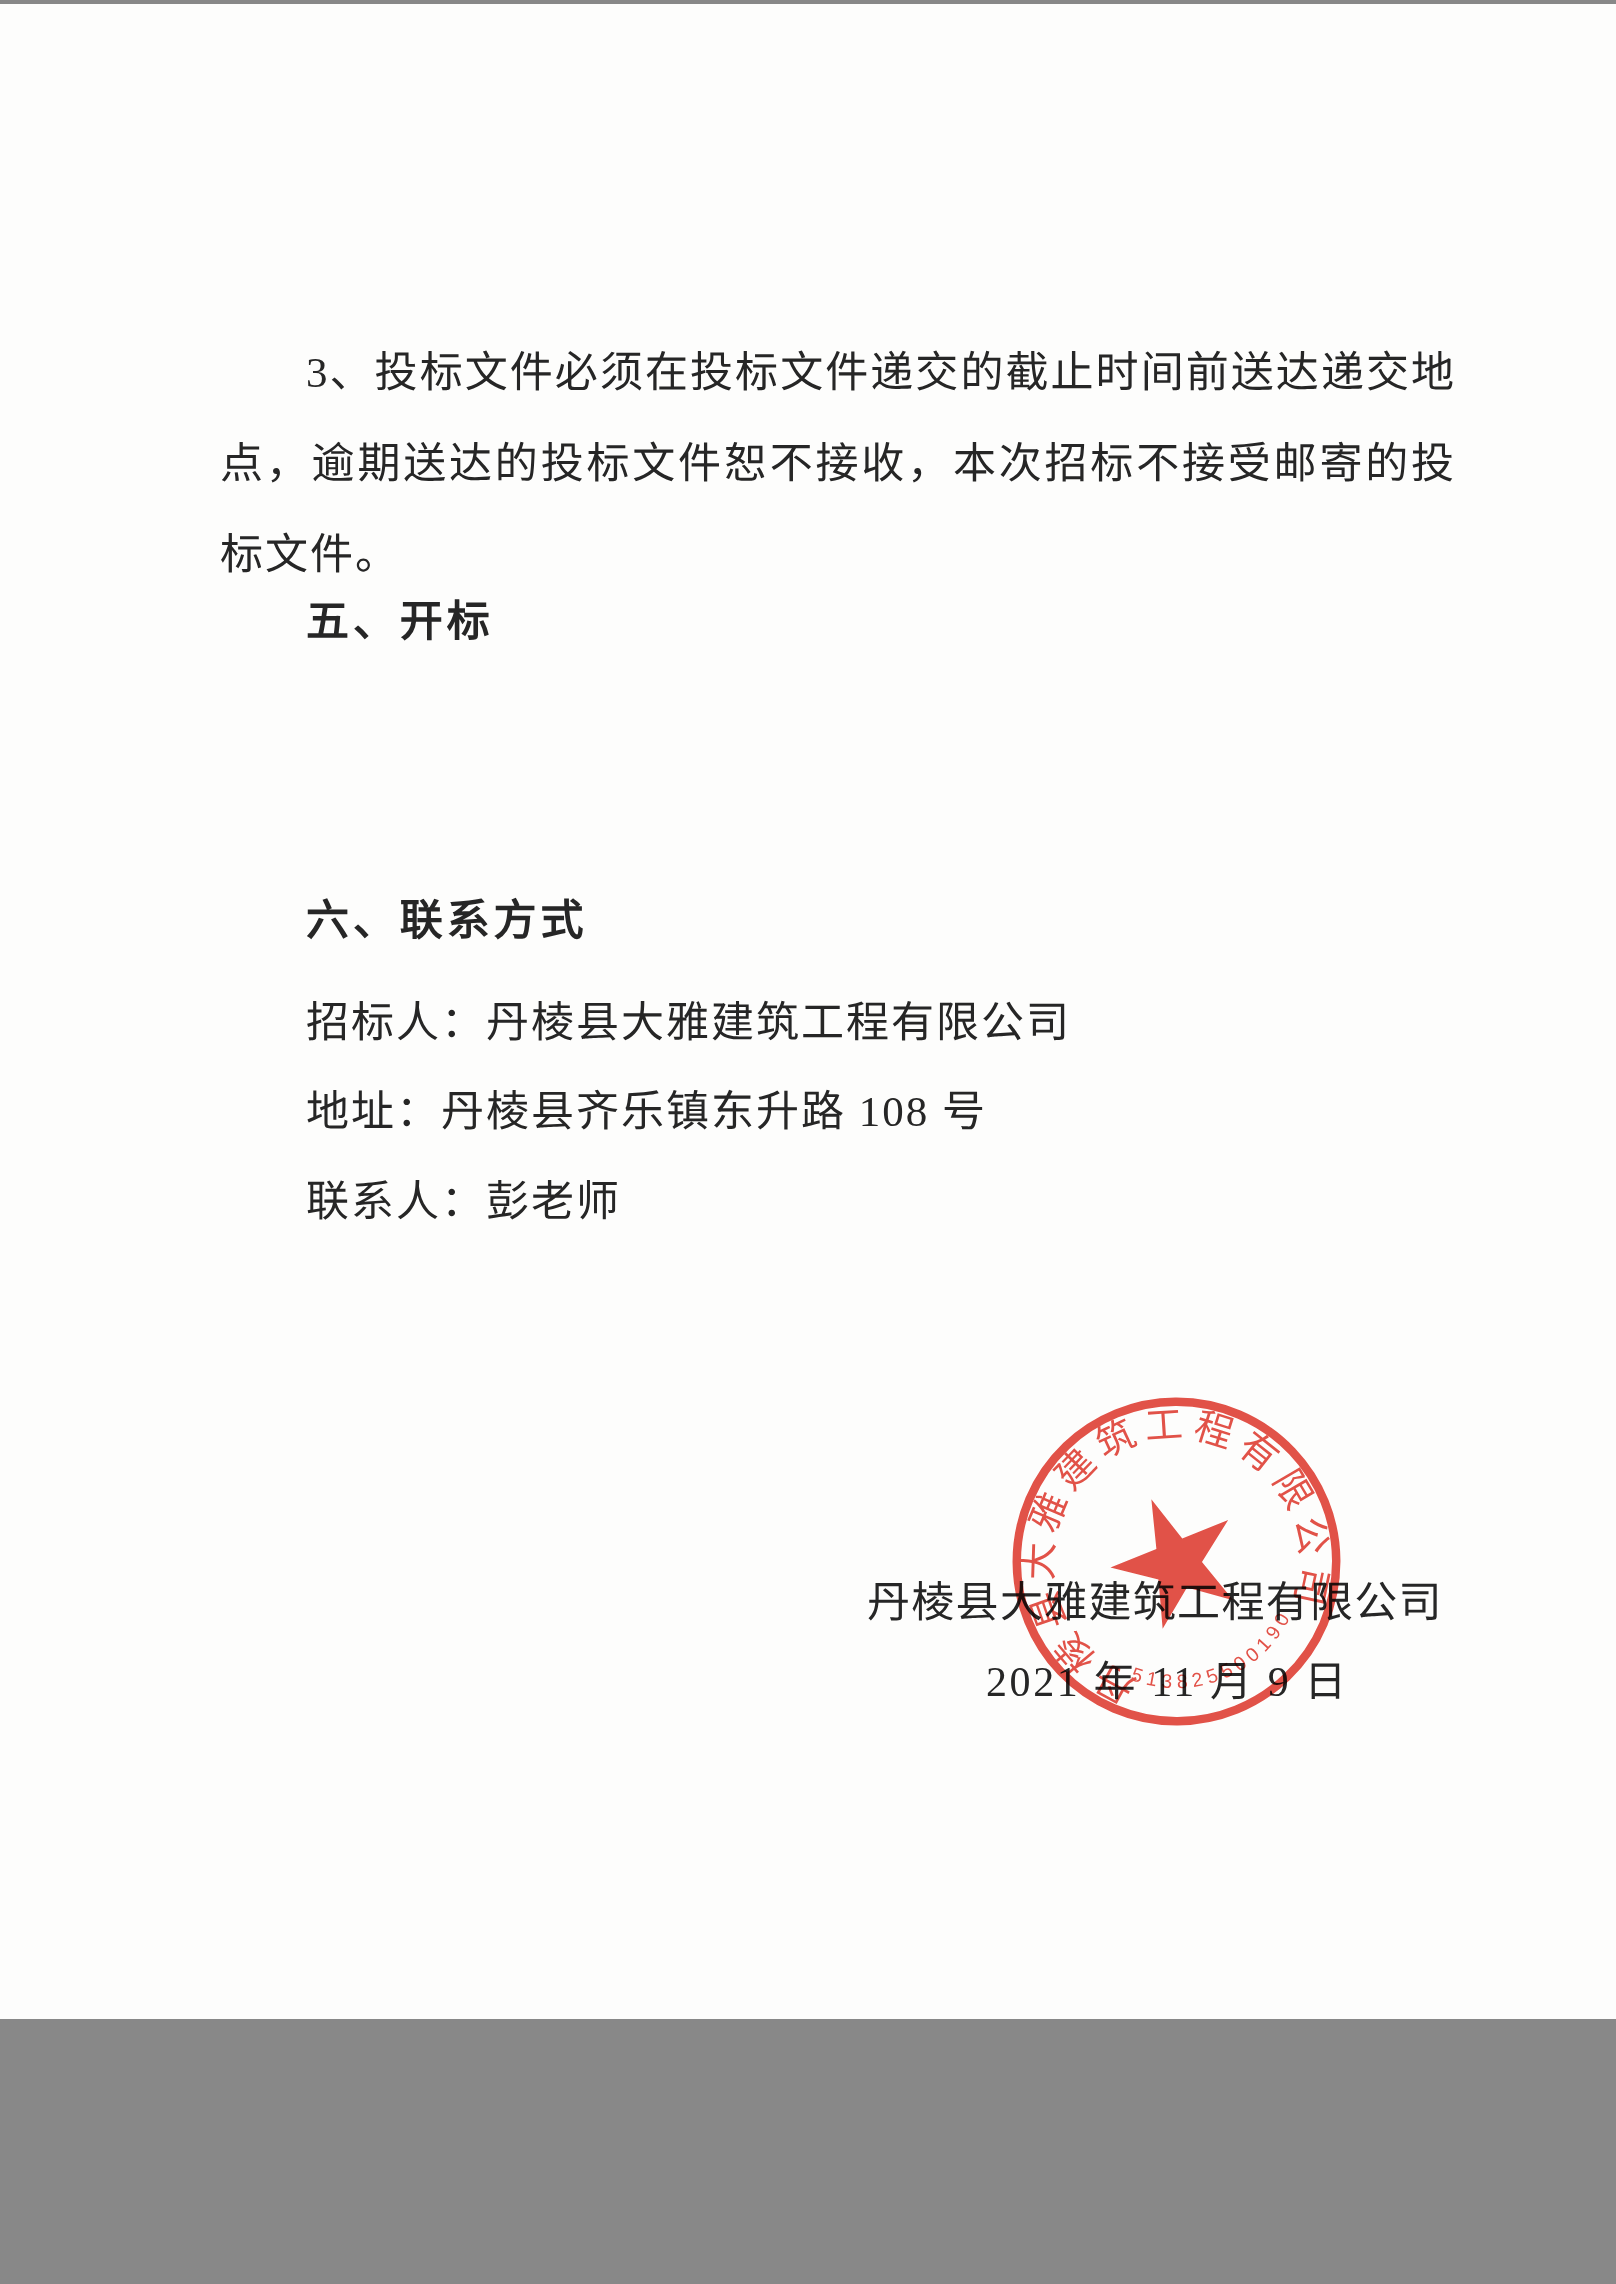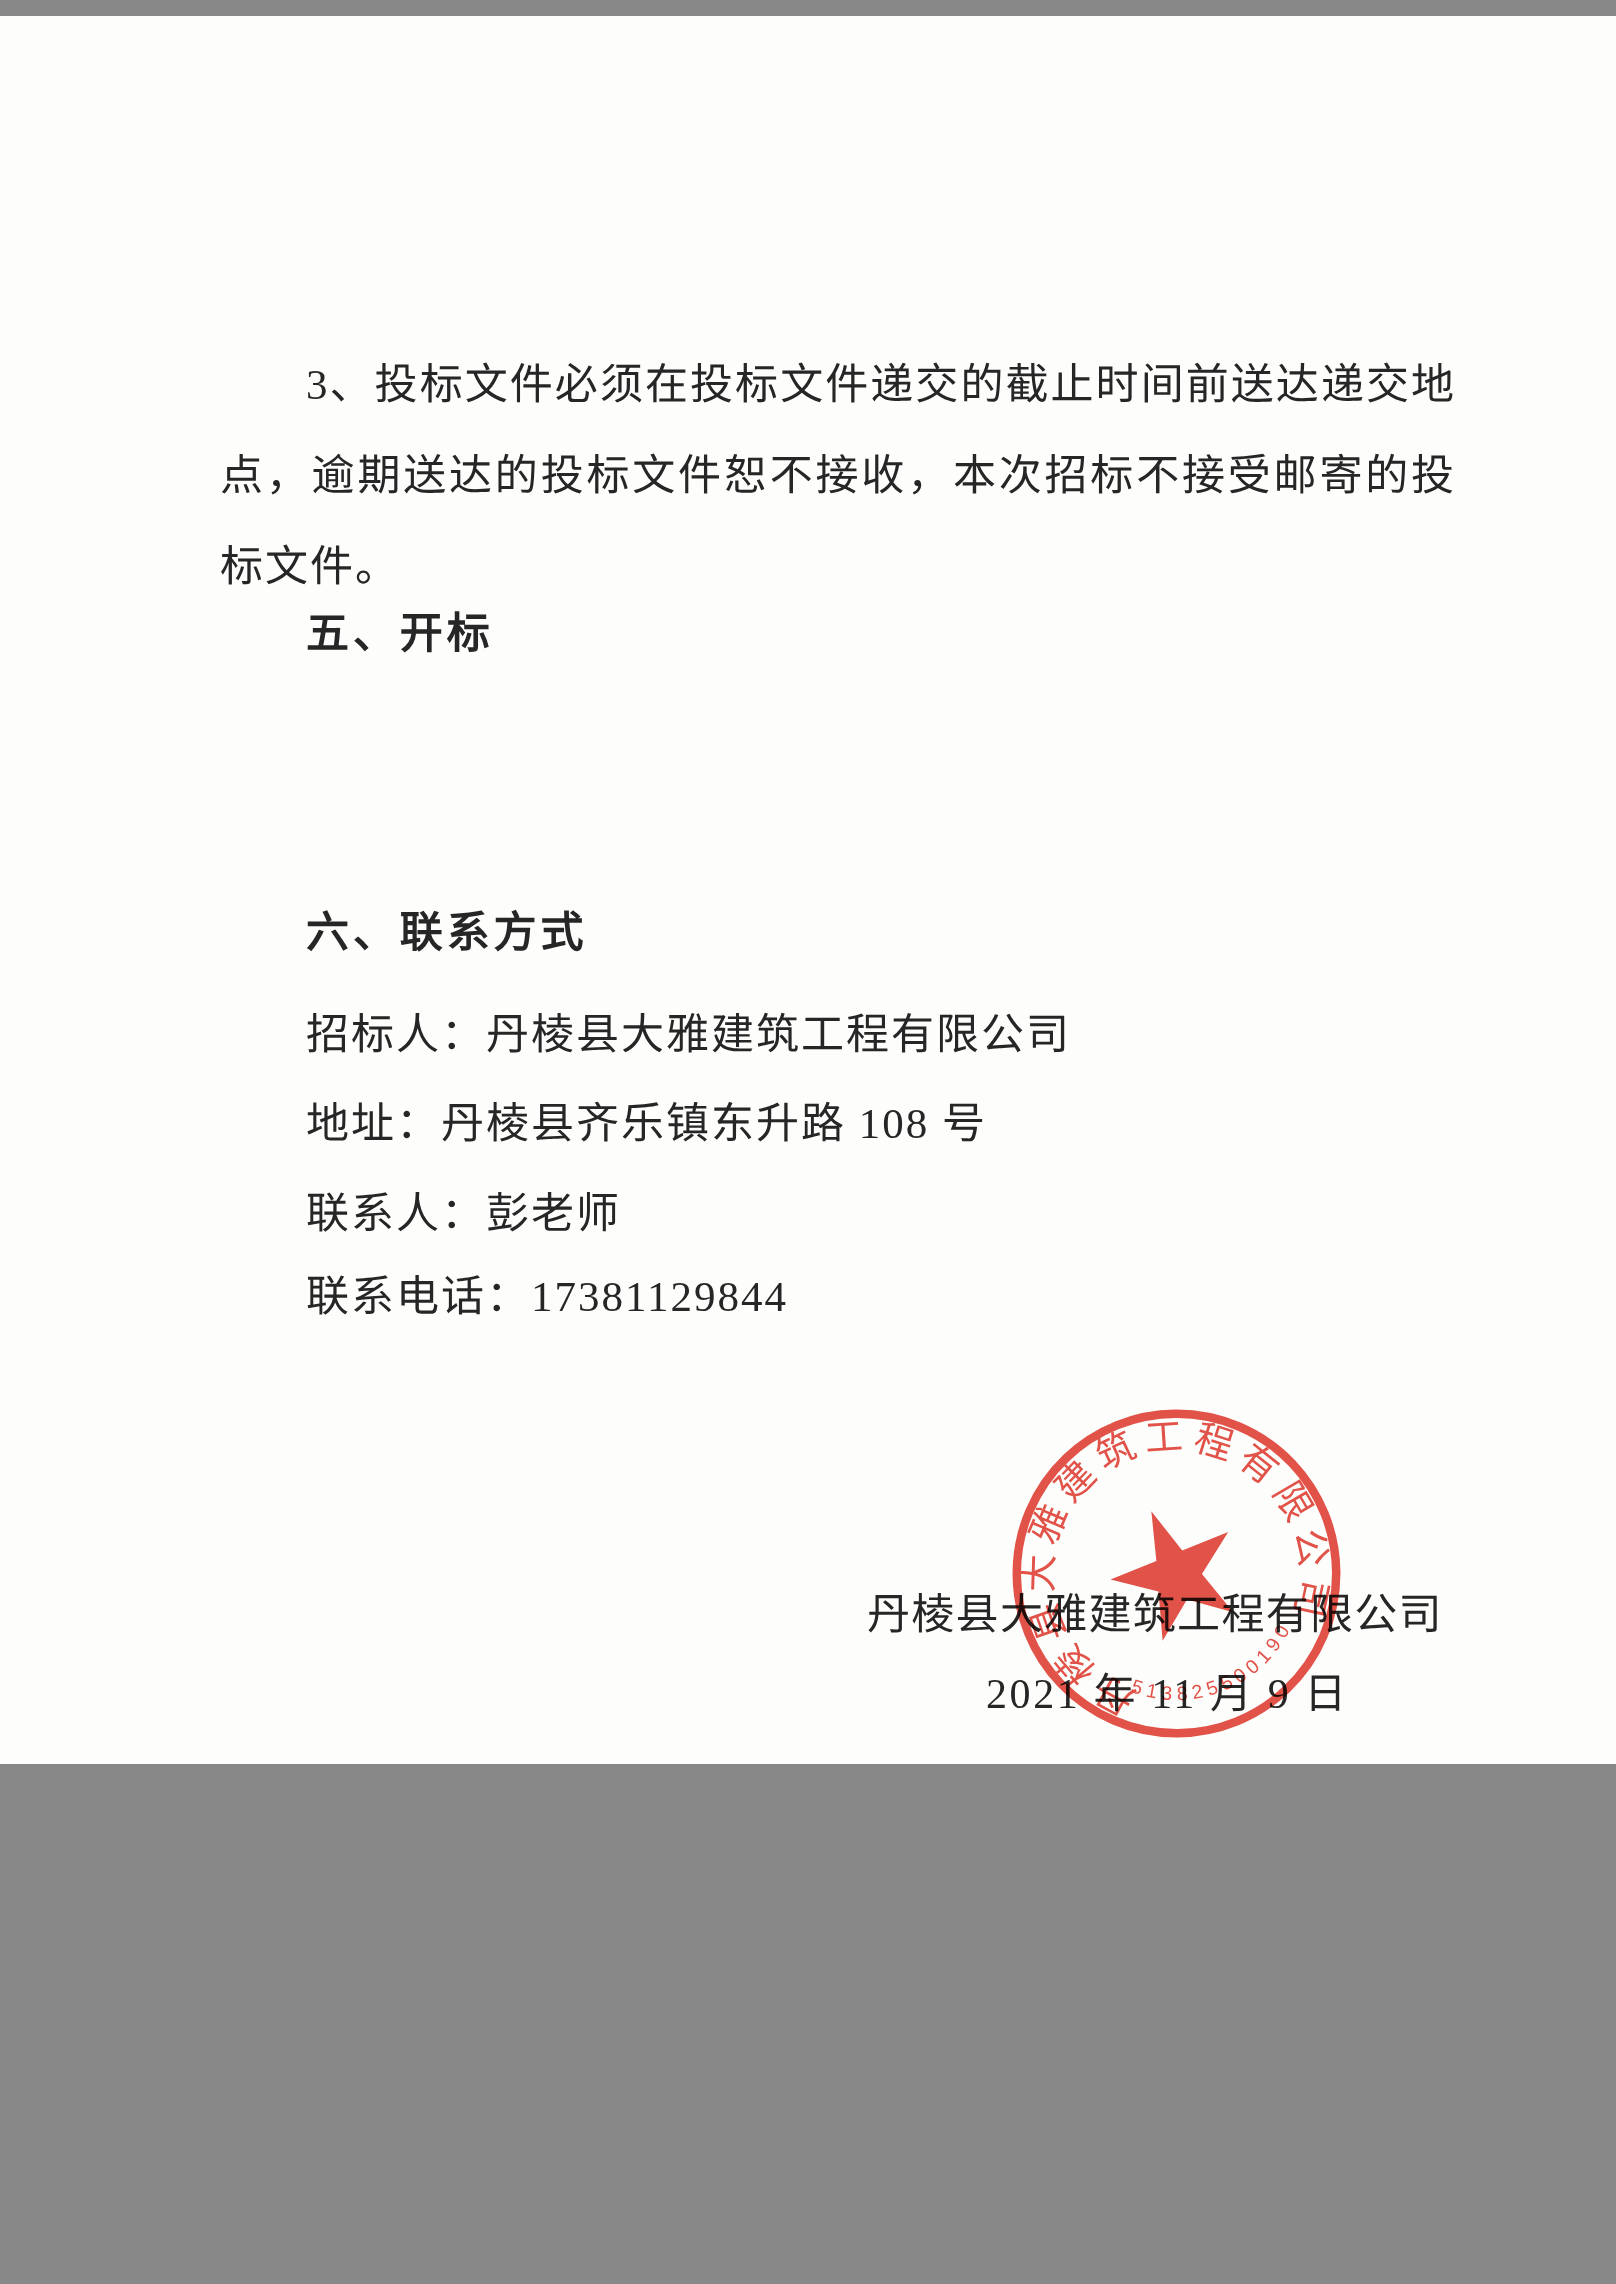--- a/index.html
+++ b/index.html
@@ -3,22 +3,22 @@
 <meta charset="utf-8">
 <style>
   html, body {
     margin: 0;
     padding: 0;
     background: #888;
   }
   .page {
     position: relative;
     width: 1617px;
-    height: 1748px;
-    margin: 16px auto;
+    height: 2015px;
+    margin: 4px auto;
     background: #fdfdfc;
     overflow: hidden;
     font-family: "Liberation Serif", "DejaVu Serif", serif;
     color: #262626;
   }
   .txt {
     position: absolute;
     white-space: nowrap;
     mix-blend-mode: multiply;
     z-index: 2;
@@ -85,21 +85,20 @@
   <div class="para">3、投标文件必须在投标文件递交的截止时间前送达递交地点，逾期送达的投标文件恕不接收，本次招标不接受邮寄的投标文件。</div>
 
   <div class="txt heading" style="left:306px; top:582px;">五、开标</div>
 
 
   <div class="txt heading" style="left:306px; top:881px;">六、联系方式</div>
 
   <div class="txt body-line" style="left:306px; top:983px;text-align:right;">招标人：丹棱县大雅建筑工程有限公司</div>
   <div class="txt body-line" style="left:306px; top:1072px;">地址：丹棱县齐乐镇东升路 108 号</div>
   <div class="txt body-line" style="left:306px; top:1162px;">联系人：彭老师</div>
-  <div class="txt body-line" style="left:306px; top:1245px;">联系电话：17381129844</div>
 
   <div class="txt sig-line" style="left:867px; top:1563px;">丹棱县大雅建筑工程有限公司</div>
   <div class="txt date-line" style="left:986px; top:1643px;">2021 年 11 月 9 日</div>
 
   <div class="stamp">
     <svg viewBox="0 0 520 520" xmlns="http://www.w3.org/2000/svg">
       <defs>
         <path id="sealTextArc" d="M 138 406 A 190 190 0 1 1 382 406" fill="none"></path>
         <path id="sealNumArc" d="M 111 385 A 195 195 0 0 0 409 385" fill="none"></path>
       </defs>

